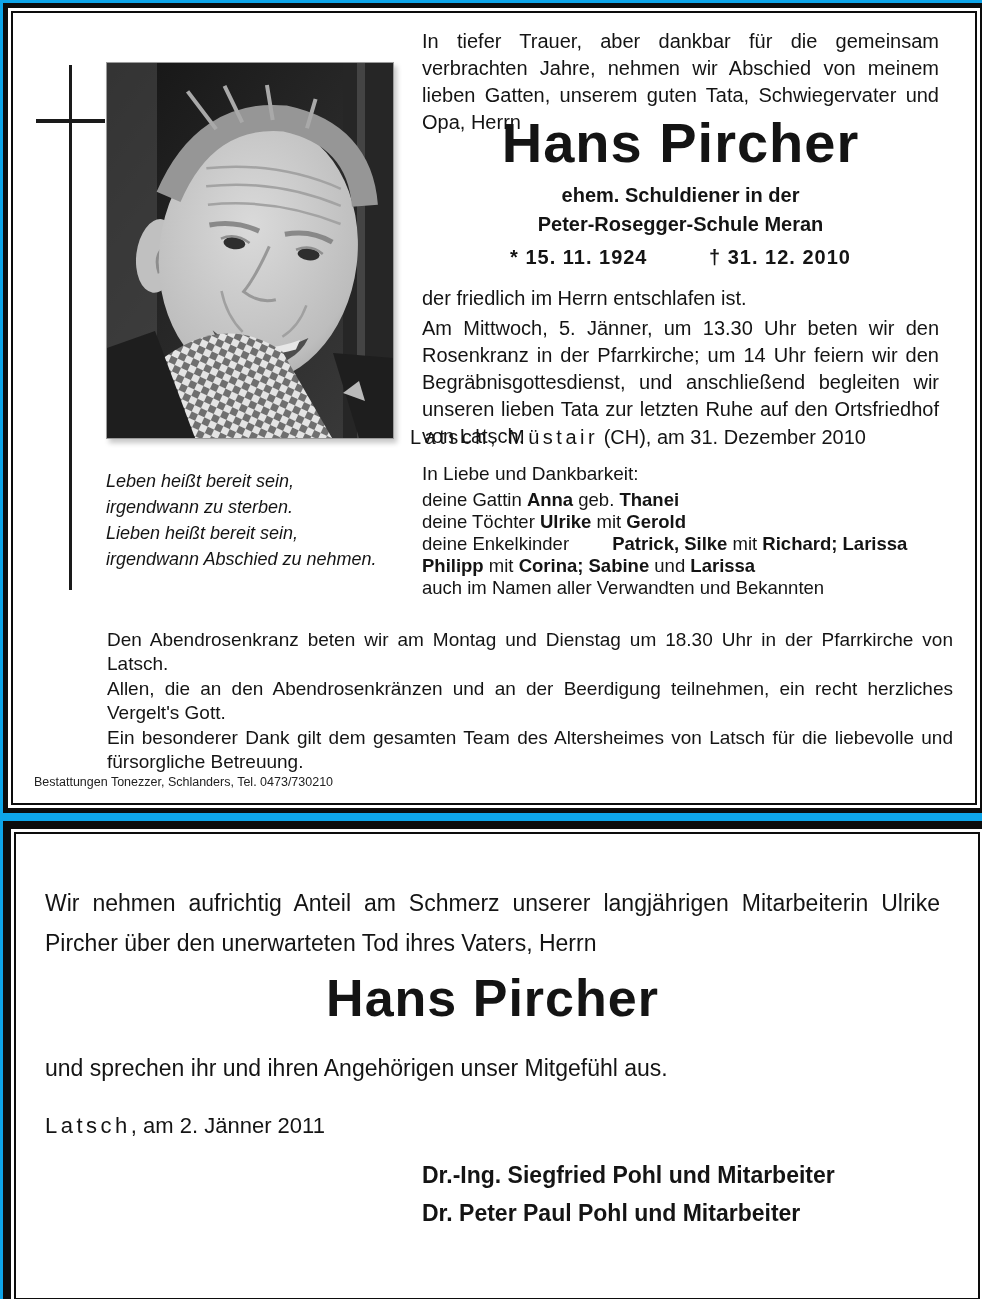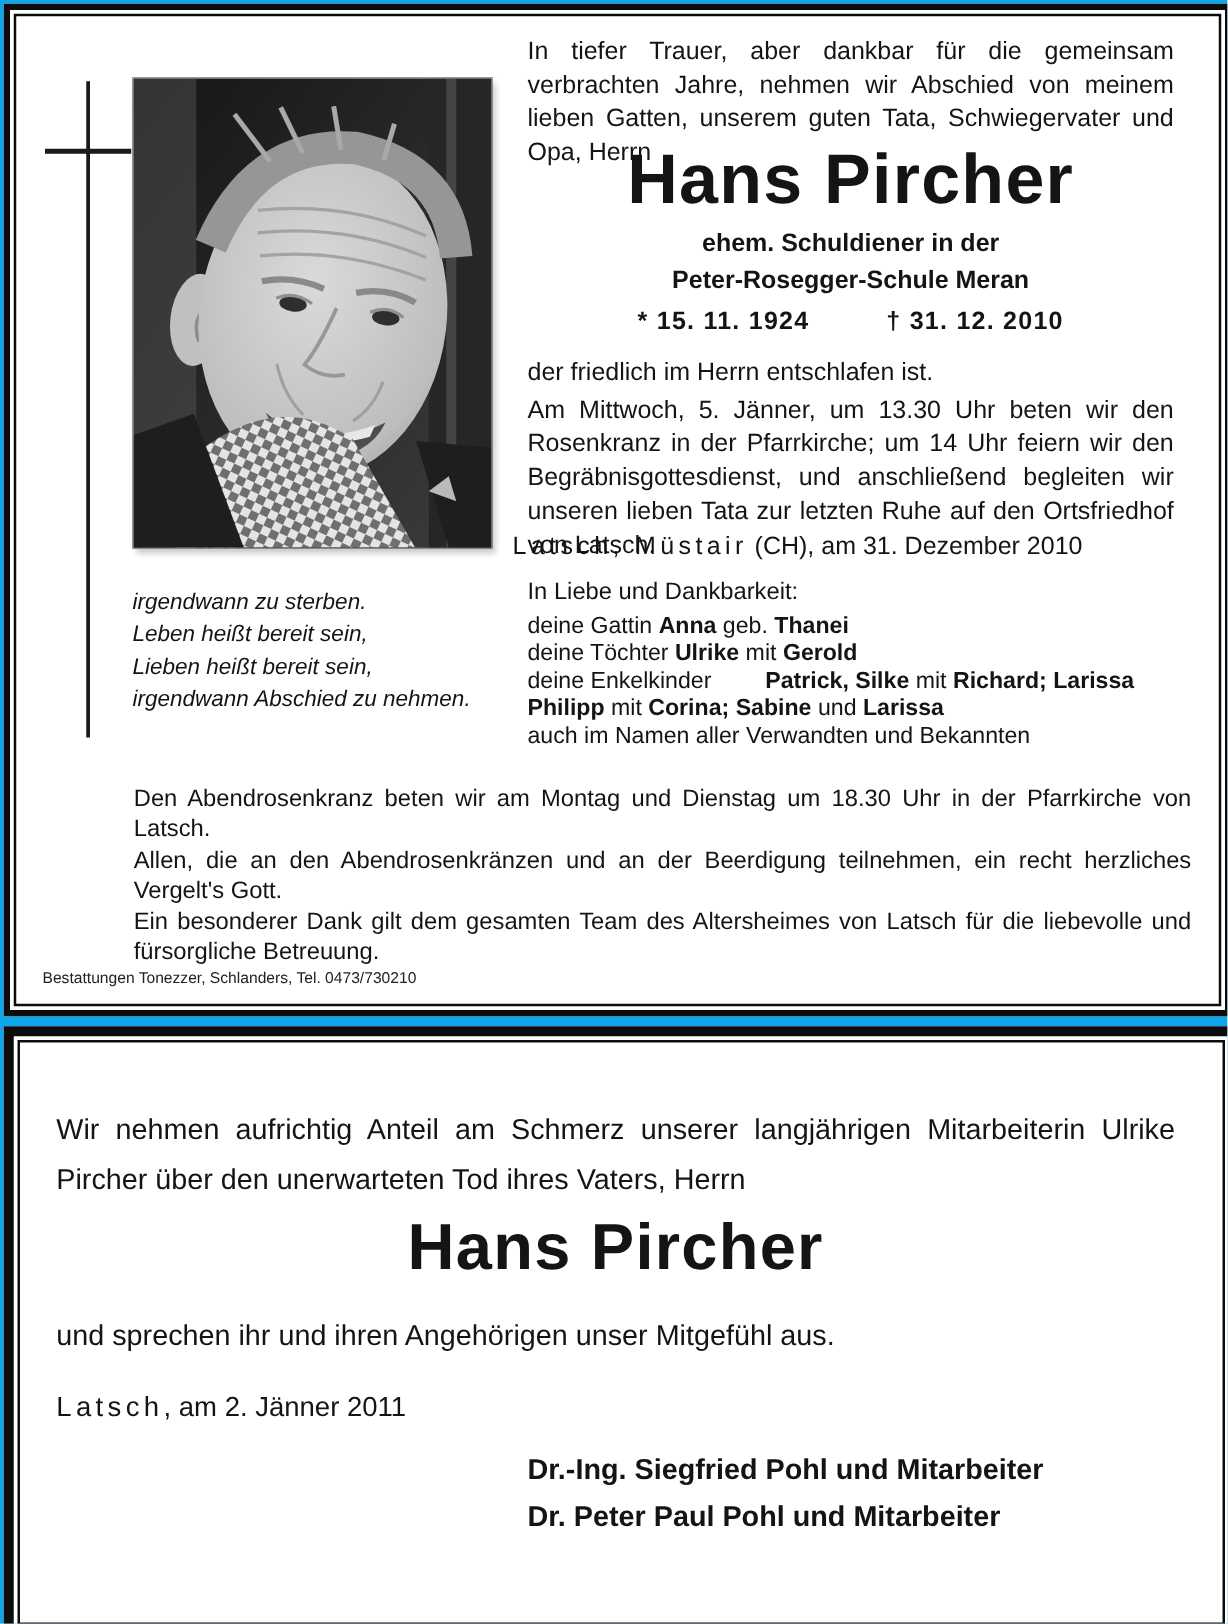--- a/index.html
+++ b/index.html
@@ -134,22 +134,22 @@
     </div>
     <div class="abs inliebe">In Liebe und Dankbarkeit:</div>
     <div class="abs family">
         <div><span>deine Gattin </span><span style="font-weight: bold;">Anna</span><span> geb. </span><span style="font-weight: bold;">Thanei</span></div>
         <div><span>deine Töchter </span><span style="font-weight: bold;">Ulrike</span><span> mit </span><span style="font-weight: bold;">Gerold</span></div>
         <div><span>deine Enkelkinder </span><span style="font-weight: bold; margin-left: 38px;">Patrick, Silke</span><span> mit </span><span style="font-weight: bold;">Richard; Larissa</span></div>
         <div><span style="font-weight: bold;">Philipp</span><span> mit </span><span style="font-weight: bold;">Corina; Sabine</span><span> und </span><span style="font-weight: bold;">Larissa</span></div>
         <div><span>auch im Namen aller Verwandten und Bekannten</span></div>
       </div>
     <div class="abs quote">
+        <div>Leben heißt bereit sein,</div>
         <div>irgendwann zu sterben.</div>
-        <div>Leben heißt bereit sein,</div>
         <div>Lieben heißt bereit sein,</div>
         <div>irgendwann Abschied zu nehmen.</div>
       </div>
     <div class="abs community">
         <div>Den Abendrosenkranz beten wir am Montag und Dienstag um 18.30 Uhr in der Pfarrkirche von Latsch.</div>
         <div>Allen, die an den Abendrosenkränzen und an der Beerdigung teilnehmen, ein recht herzliches Vergelt's Gott.</div>
         <div>Ein besonderer Dank gilt dem gesamten Team des Altersheimes von Latsch für die liebevolle und fürsorgliche Betreuung.</div>
       </div>
     <div class="abs funeral-home">Bestattungen Tonezzer, Schlanders, Tel. 0473/730210</div>
 

